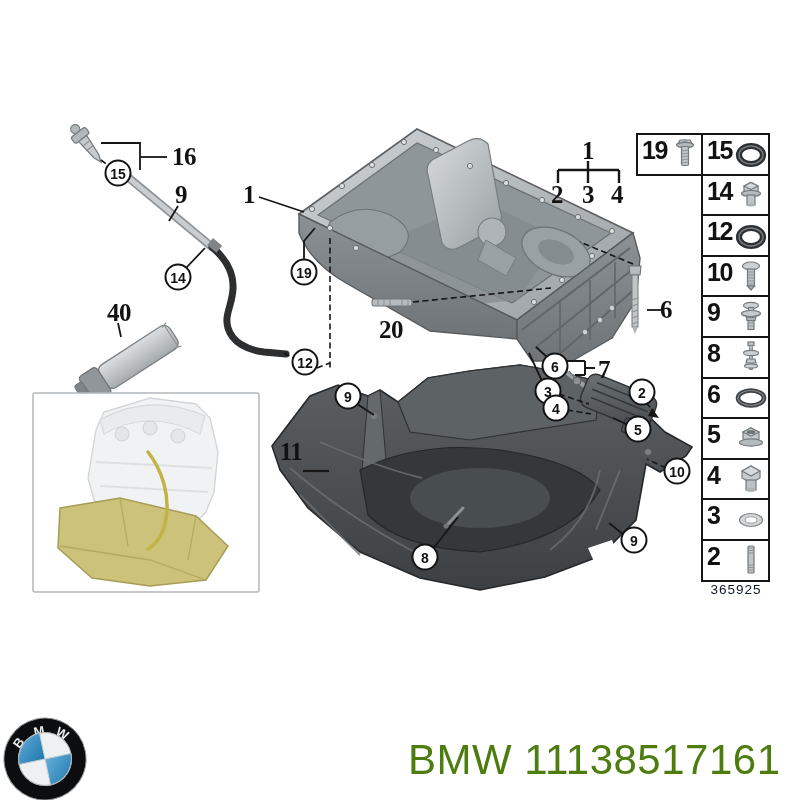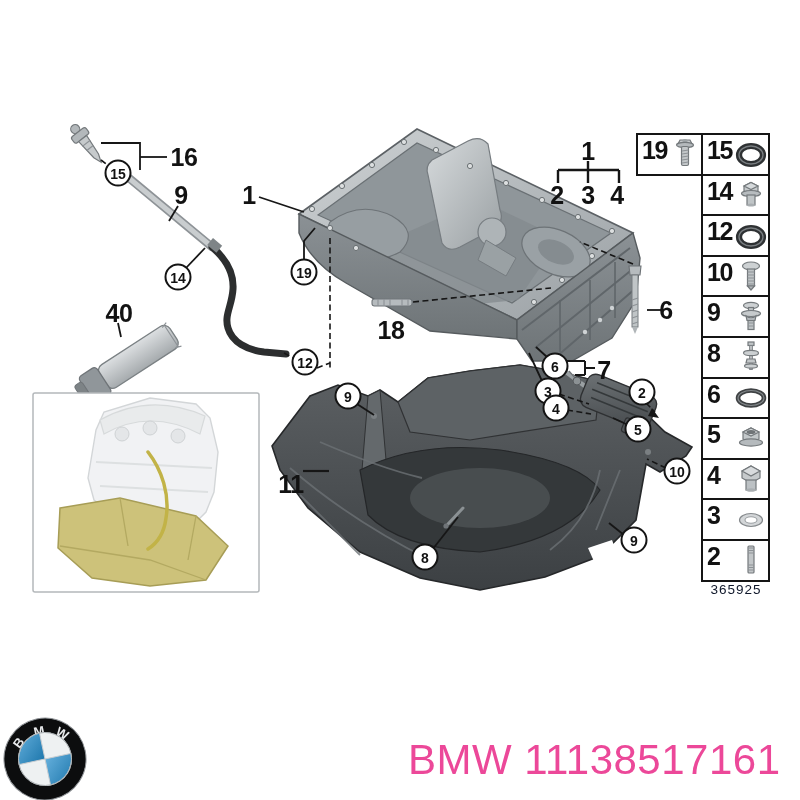--- a/index.html
+++ b/index.html
@@ -1,29 +1,29 @@
 <!DOCTYPE html>
 <html><head>
 <meta charset="utf-8">
 <style>
   html,body{margin:0;padding:0;}
   body{width:800px;height:800px;position:relative;background:#ffffff;overflow:hidden;
        font-family:"Liberation Sans",sans-serif;-webkit-font-smoothing:antialiased;}
   #stage{position:absolute;left:0;top:0;width:800px;height:800px;}
   #diagram-art{position:absolute;left:0;top:0;}
   .plain-label{position:absolute;transform:translate(-50%,-50%);font-weight:bold;
-       font-size:25px;color:#121212;letter-spacing:-0.5px;white-space:nowrap;}
+       font-size:25px;color:#121212;letter-spacing:-0.5px;white-space:nowrap;font-family:Liberation Serif, serif;}
   .circled{position:absolute;width:23px;height:23px;transform:translate(-50%,-50%);
        border:2.2px solid #141414;border-radius:50%;background:#fff;display:flex;
        align-items:center;justify-content:center;font-weight:bold;font-size:14px;color:#111;}
   .legend-cell{position:absolute;border:2.2px solid #151515;background:#fff;box-sizing:border-box;}
   .legend-num{position:absolute;top:0px;left:4px;font-weight:bold;font-size:25px;
        color:#121212;letter-spacing:-1.5px;line-height:1.25;}
   .legend-icon{position:absolute;right:1px;top:50%;transform:translateY(-50%);line-height:0;}
-  #part-number{position:absolute;left:408px;top:736px;font-size:42px;color:#ec4899;
+  #part-number{position:absolute;left:408px;top:736px;font-size:42px;color:#4d7c0f;
        letter-spacing:0.5px;white-space:nowrap;}
   #figure-code{position:absolute;left:700px;top:582px;width:72px;text-align:center;
        font-size:13.5px;color:#0f172a;letter-spacing:1px;}
 </style>
 </head>
 <body>
 
 <div id="stage">
 
 <svg id="diagram-art" width="800" height="800" viewBox="0 0 800 800">
@@ -223,23 +223,23 @@
 <div id="overlay">
       <div class="plain-label" style="left: 184px; top: 157px;">16</div>
       <div class="plain-label" style="left: 181px; top: 195px;">9</div>
       <div class="plain-label" style="left: 119px; top: 313px;">40</div>
       <div class="plain-label" style="left: 249px; top: 195px;">1</div>
       <div class="plain-label" style="left: 588px; top: 151px;">1</div>
       <div class="plain-label" style="left: 557px; top: 195px;">2</div>
       <div class="plain-label" style="left: 588px; top: 195px;">3</div>
       <div class="plain-label" style="left: 617px; top: 195px;">4</div>
       <div class="plain-label" style="left: 666px; top: 310px;">6</div>
-      <div class="plain-label" style="left: 391px; top: 330px;">18</div>
+      <div class="plain-label" style="left: 391px; top: 330px;">20</div>
       <div class="plain-label" style="left: 604px; top: 370px;">7</div>
-      <div class="plain-label" style="left: 291px; top: 484px;">11</div>
+      <div class="plain-label" style="left: 291px; top: 452px;">11</div>
       <div class="circled" style="left: 118px; top: 173px;">15</div>
       <div class="circled" style="left: 178px; top: 277px;">14</div>
       <div class="circled" style="left: 304px; top: 272px;">19</div>
       <div class="circled" style="left: 305px; top: 362px;">12</div>
       <div class="circled" style="left: 555px; top: 366px;">6</div>
       <div class="circled" style="left: 548px; top: 391px;">3</div>
       <div class="circled" style="left: 556px; top: 408px;">4</div>
       <div class="circled" style="left: 642px; top: 392px;">2</div>
       <div class="circled" style="left: 638px; top: 429px;">5</div>
       <div class="circled" style="left: 348px; top: 396px;">9</div>

